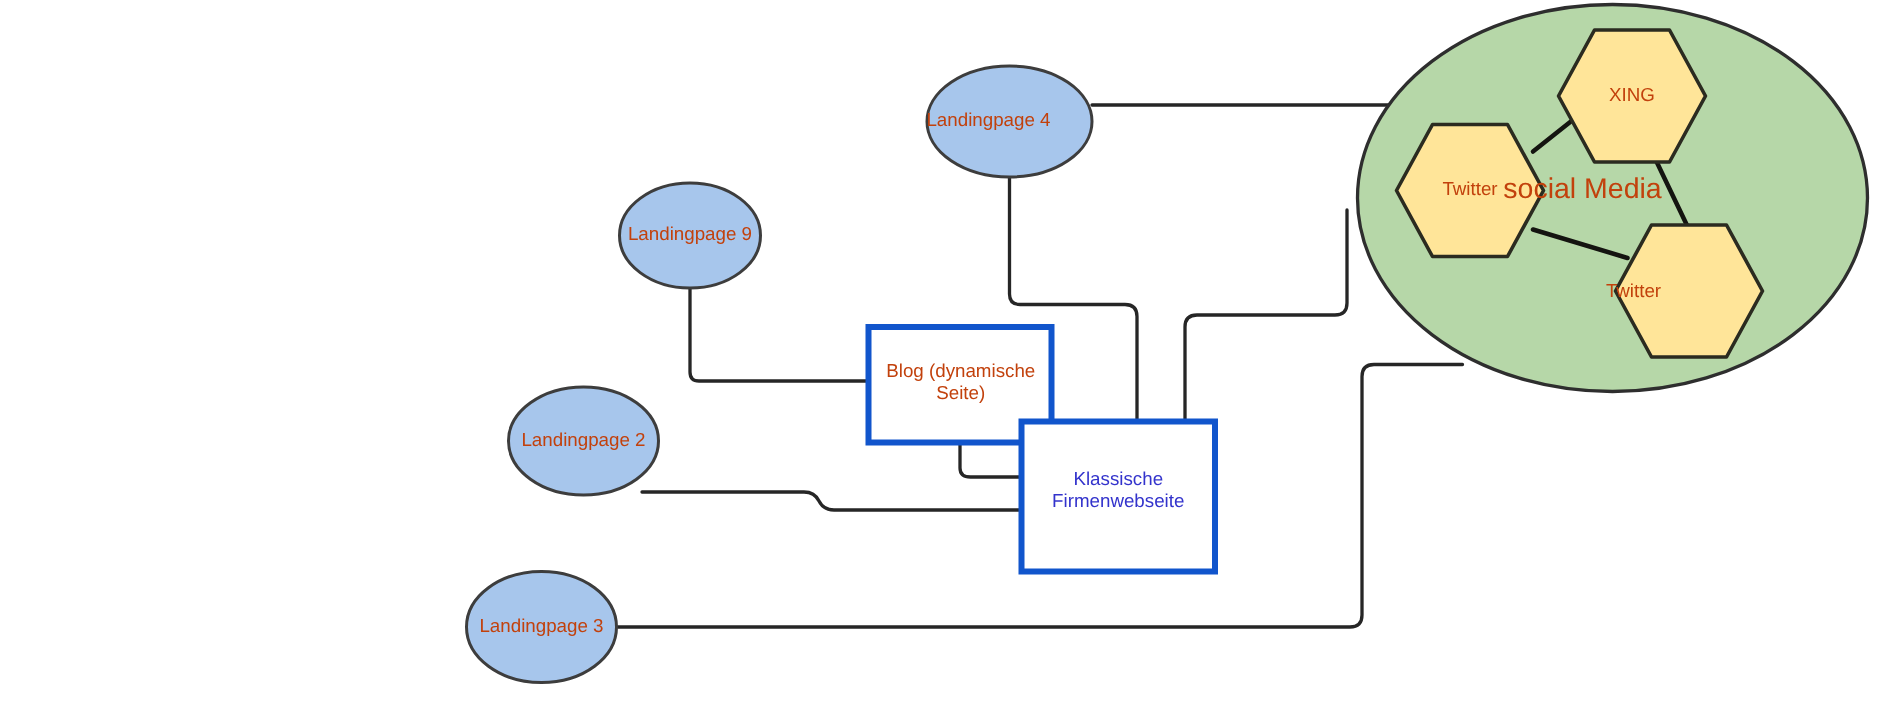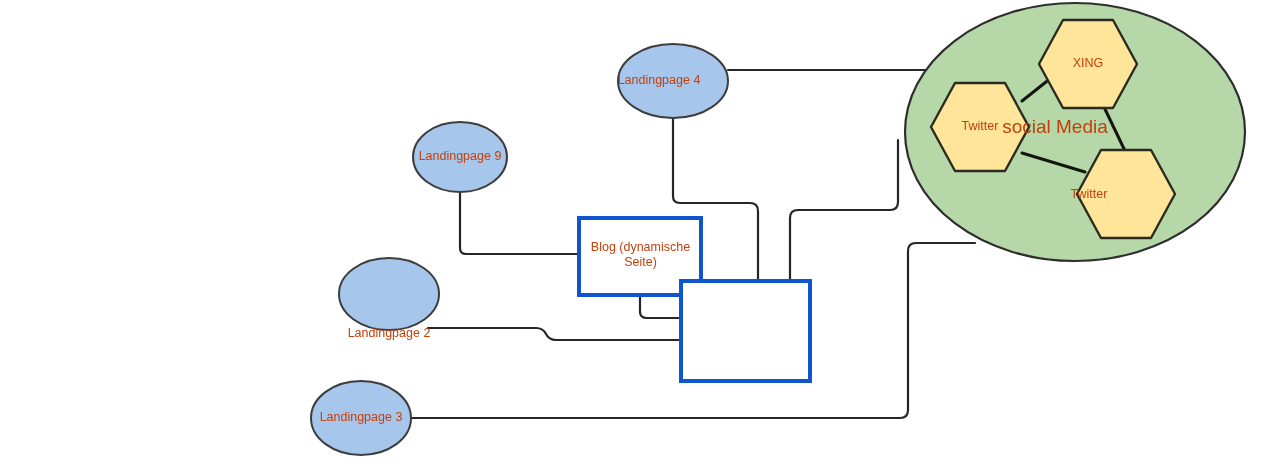--- a/index.html
+++ b/index.html
@@ -88,29 +88,31 @@
     <ellipse cx="673" cy="81" rx="55" ry="37" fill="#a7c6ec" stroke="#3d3d3d" stroke-width="2"></ellipse>
 
     <rect x="579" y="218" width="122" height="77" fill="#ffffff" stroke="#1155cc" stroke-width="4"></rect>
 
     <rect x="681" y="281" width="129" height="100" fill="#ffffff" stroke="#1155cc" stroke-width="4"></rect>
 
   </svg>
 
   <div class="node-label" style="left:405px; top:149px; width:110px;">Landingpage 9</div>
 
-  <div class="node-label" style="left:334px; top:286px; width:110px;margin-top:40px;">Landingpage 2</div>
+  <div class="node-label" style="left:334px; top:286px; width:110px;">Landingpage 2</div>
 
   <div class="node-label" style="left:306px; top:410px; width:110px;">Landingpage 3</div>
 
   <div class="node-label" style="left:604px; top:73px; width:110px;">Landingpage 4</div>
 
   <div class="node-label" style="left:581px; top:240px; width:119px;">Blog (dynamische
 Seite)</div>
 
+  <div class="node-label label-blue" style="left:683px; top:312px; width:125px;">Klassische
+Firmenwebseite</div>
 
   <div class="node-label label-group" style="left:1000px; top:119px; width:110px;">social Media</div>
 
   <div class="node-label" style="left:1033px; top:56px; width:110px;">XING</div>
 
   <div class="node-label" style="left:925px; top:119px; width:110px;">Twitter</div>
 
   <div class="node-label" style="left:1034px; top:187px; width:110px;">Twitter</div>
 
 </div>

